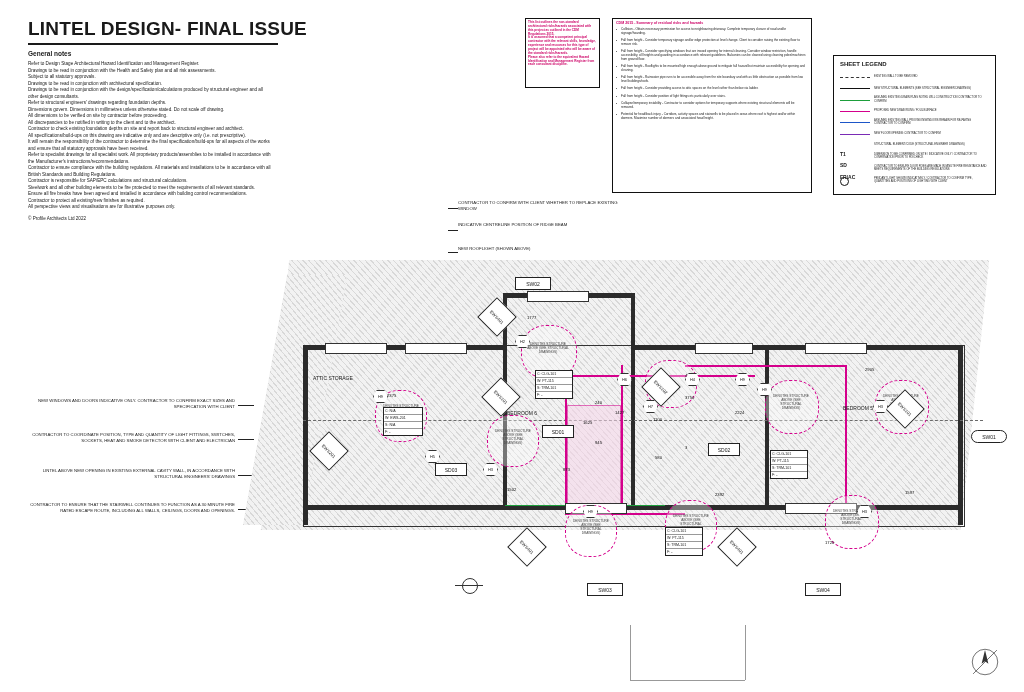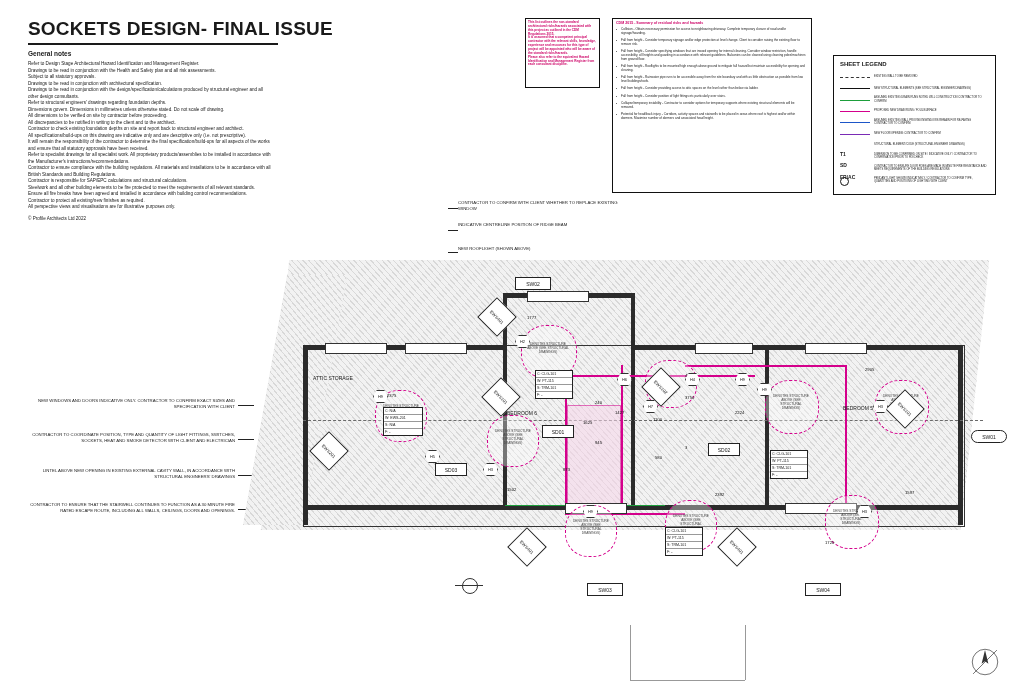--- a/index.html
+++ b/index.html
@@ -65,21 +65,21 @@
   .note-txt{position:absolute;font-size:4.3px;line-height:1.35;text-align:right;}
   .note-txt.l{text-align:left;}
   .leader{position:absolute;border-top:0.6px solid #222;}
   .smallnote{position:absolute;font-size:3.2px;line-height:1.2;color:#444;text-align:center;}
   
   #compass{left:968px;top:645px;width:34px;height:34px;}
 </style>
 </head>
 <body>
 
-<div class="abs" id="title">SOCKETS DESIGN- FINAL ISSUE</div>
+<div class="abs" id="title">LINTEL DESIGN- FINAL ISSUE</div>
 <div class="abs" id="title-rule"></div>
 
 <div class="abs" id="notes">
   <h4>General notes</h4>
   <p style="white-space:pre-line">Refer to Design Stage Architectural Hazard Identification and Management Register.
 Drawings to be read in conjunction with the Health and Safety plan and all risk assessments.
 Subject to all statutory approvals.
 Drawings to be read in conjunction with architectural specification.
 Drawings to be read in conjunction with the design/specification/calculations produced by structural engineer and all other design consultants.
 Refer to structural engineers' drawings regarding foundation depths.

